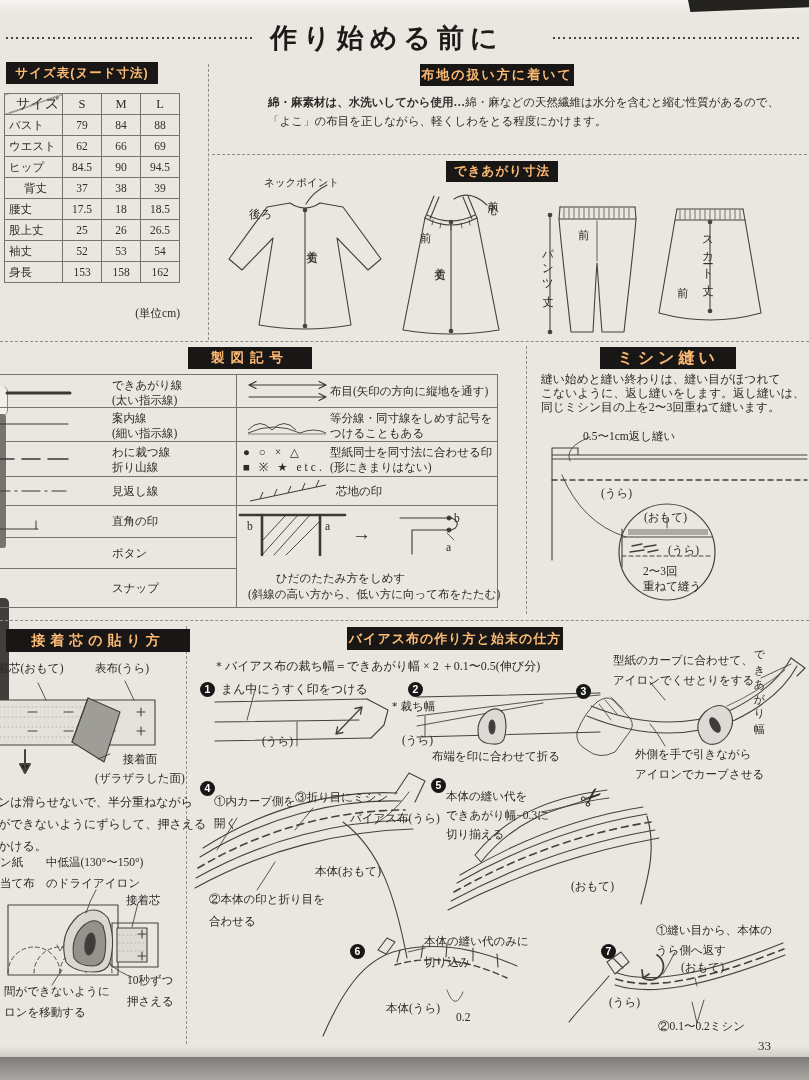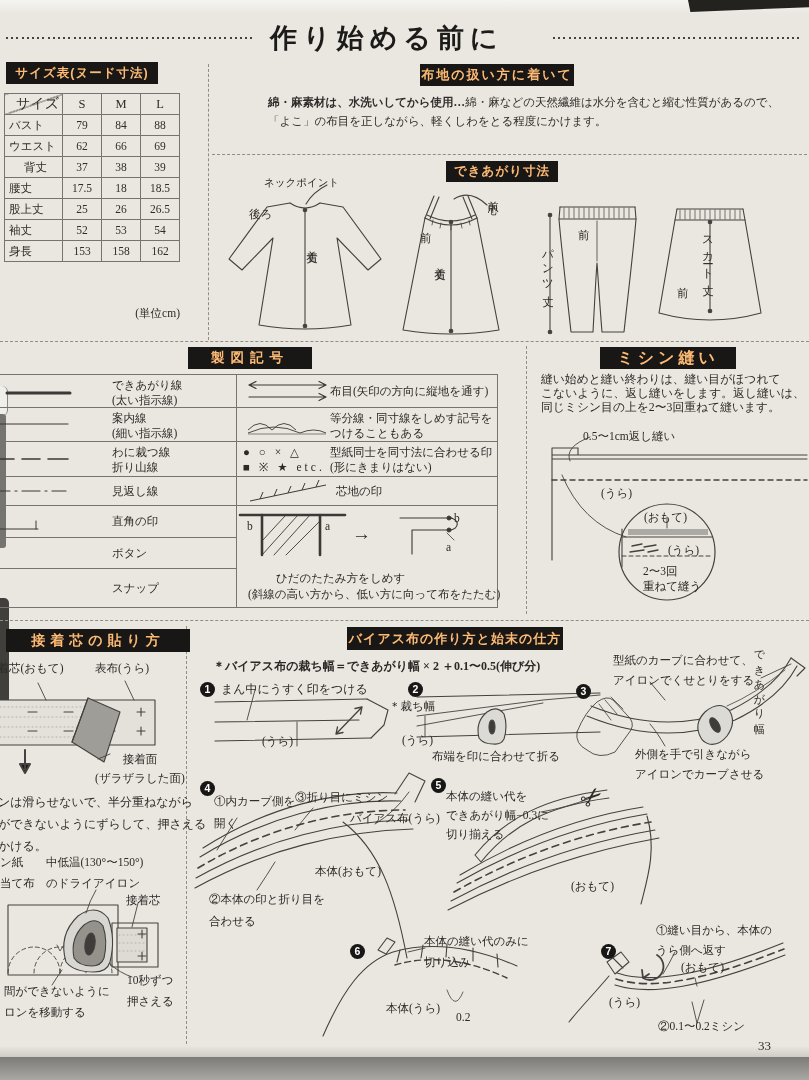--- a/index.html
+++ b/index.html
@@ -58,20 +58,26 @@
         <td>84</td>
         <td>88</td>
       </tr>
  <tr>
         <td style="text-align:left;padding-left:4px">ウエスト</td>
         <td>62</td>
         <td>66</td>
         <td>69</td>
       </tr>
  <tr>
+        <td style="text-align:left;padding-left:4px">ヒップ</td>
+        <td>84.5</td>
+        <td>90</td>
+        <td>94.5</td>
+      </tr>
+ <tr>
         <td style="text-align:center;padding-left:4px">背丈</td>
         <td>37</td>
         <td>38</td>
         <td>39</td>
       </tr>
  <tr>
         <td style="text-align:left;padding-left:4px">腰丈</td>
         <td>17.5</td>
         <td>18</td>
         <td>18.5</td>
@@ -273,21 +279,21 @@
 当て布</div>
 <div class="ab lbl ml" style="left:46px;top:852px;line-height:21px">中低温(130°〜150°)
 のドライアイロン</div>
 <div class="ab lbl" style="left:126px;top:893px">接着芯</div>
 <div class="ab lbl ml" style="left:4px;top:981px;line-height:21px">間ができないように
 ロンを移動する</div>
 <div class="ab lbl ml" style="left:127px;top:970px;line-height:21px">10秒ずつ
 押さえる</div>
 
 <div class="ab hd" style="left:347px;top:627px;width:216px;height:23px;font-size:13px;letter-spacing:1px">バイアス布の作り方と始末の仕方</div>
-<div class="ab lbl" style="left:213px;top:659px;font-size:12px;font-weight:bold">＊バイアス布の裁ち幅＝できあがり幅 × 2 ＋0.1〜0.5(伸び分)</div>
+<div class="ab lbl" style="left:213px;top:659px;font-size:12px;font-weight:normal">＊バイアス布の裁ち幅＝できあがり幅 × 2 ＋0.1〜0.5(伸び分)</div>
 <svg class="d" style="left:195px;top:640px" width="614" height="420" viewBox="0 0 614 420" fill="none" stroke="#44423e" stroke-width="1.1" stroke-linecap="round" stroke-linejoin="round">
 
  <path d="M20,62 L172,59 M20,101 L176,98 M20,82 L164,80"></path>
  <path d="M172,59 L193,70 L189,85 L176,98"></path>
  <path d="M102,82 L102,106 M60,50 L52,80" stroke-width="0.9"></path>
  <path d="M141,94 L167,67 M141,94 l1.5,-7 M141,94 l7,-1.5 M167,67 l-7,1.5 M167,67 l-1.5,7" stroke-width="1.3"></path>
 
  <path d="M222,57 L405,53 M222,97 L405,92"></path>
  <path d="M222,76 L348,60 L405,55 M222,86 L348,63" stroke-width="0.9"></path>
  <path d="M230,76 L230,97" stroke-width="0.9"></path>

